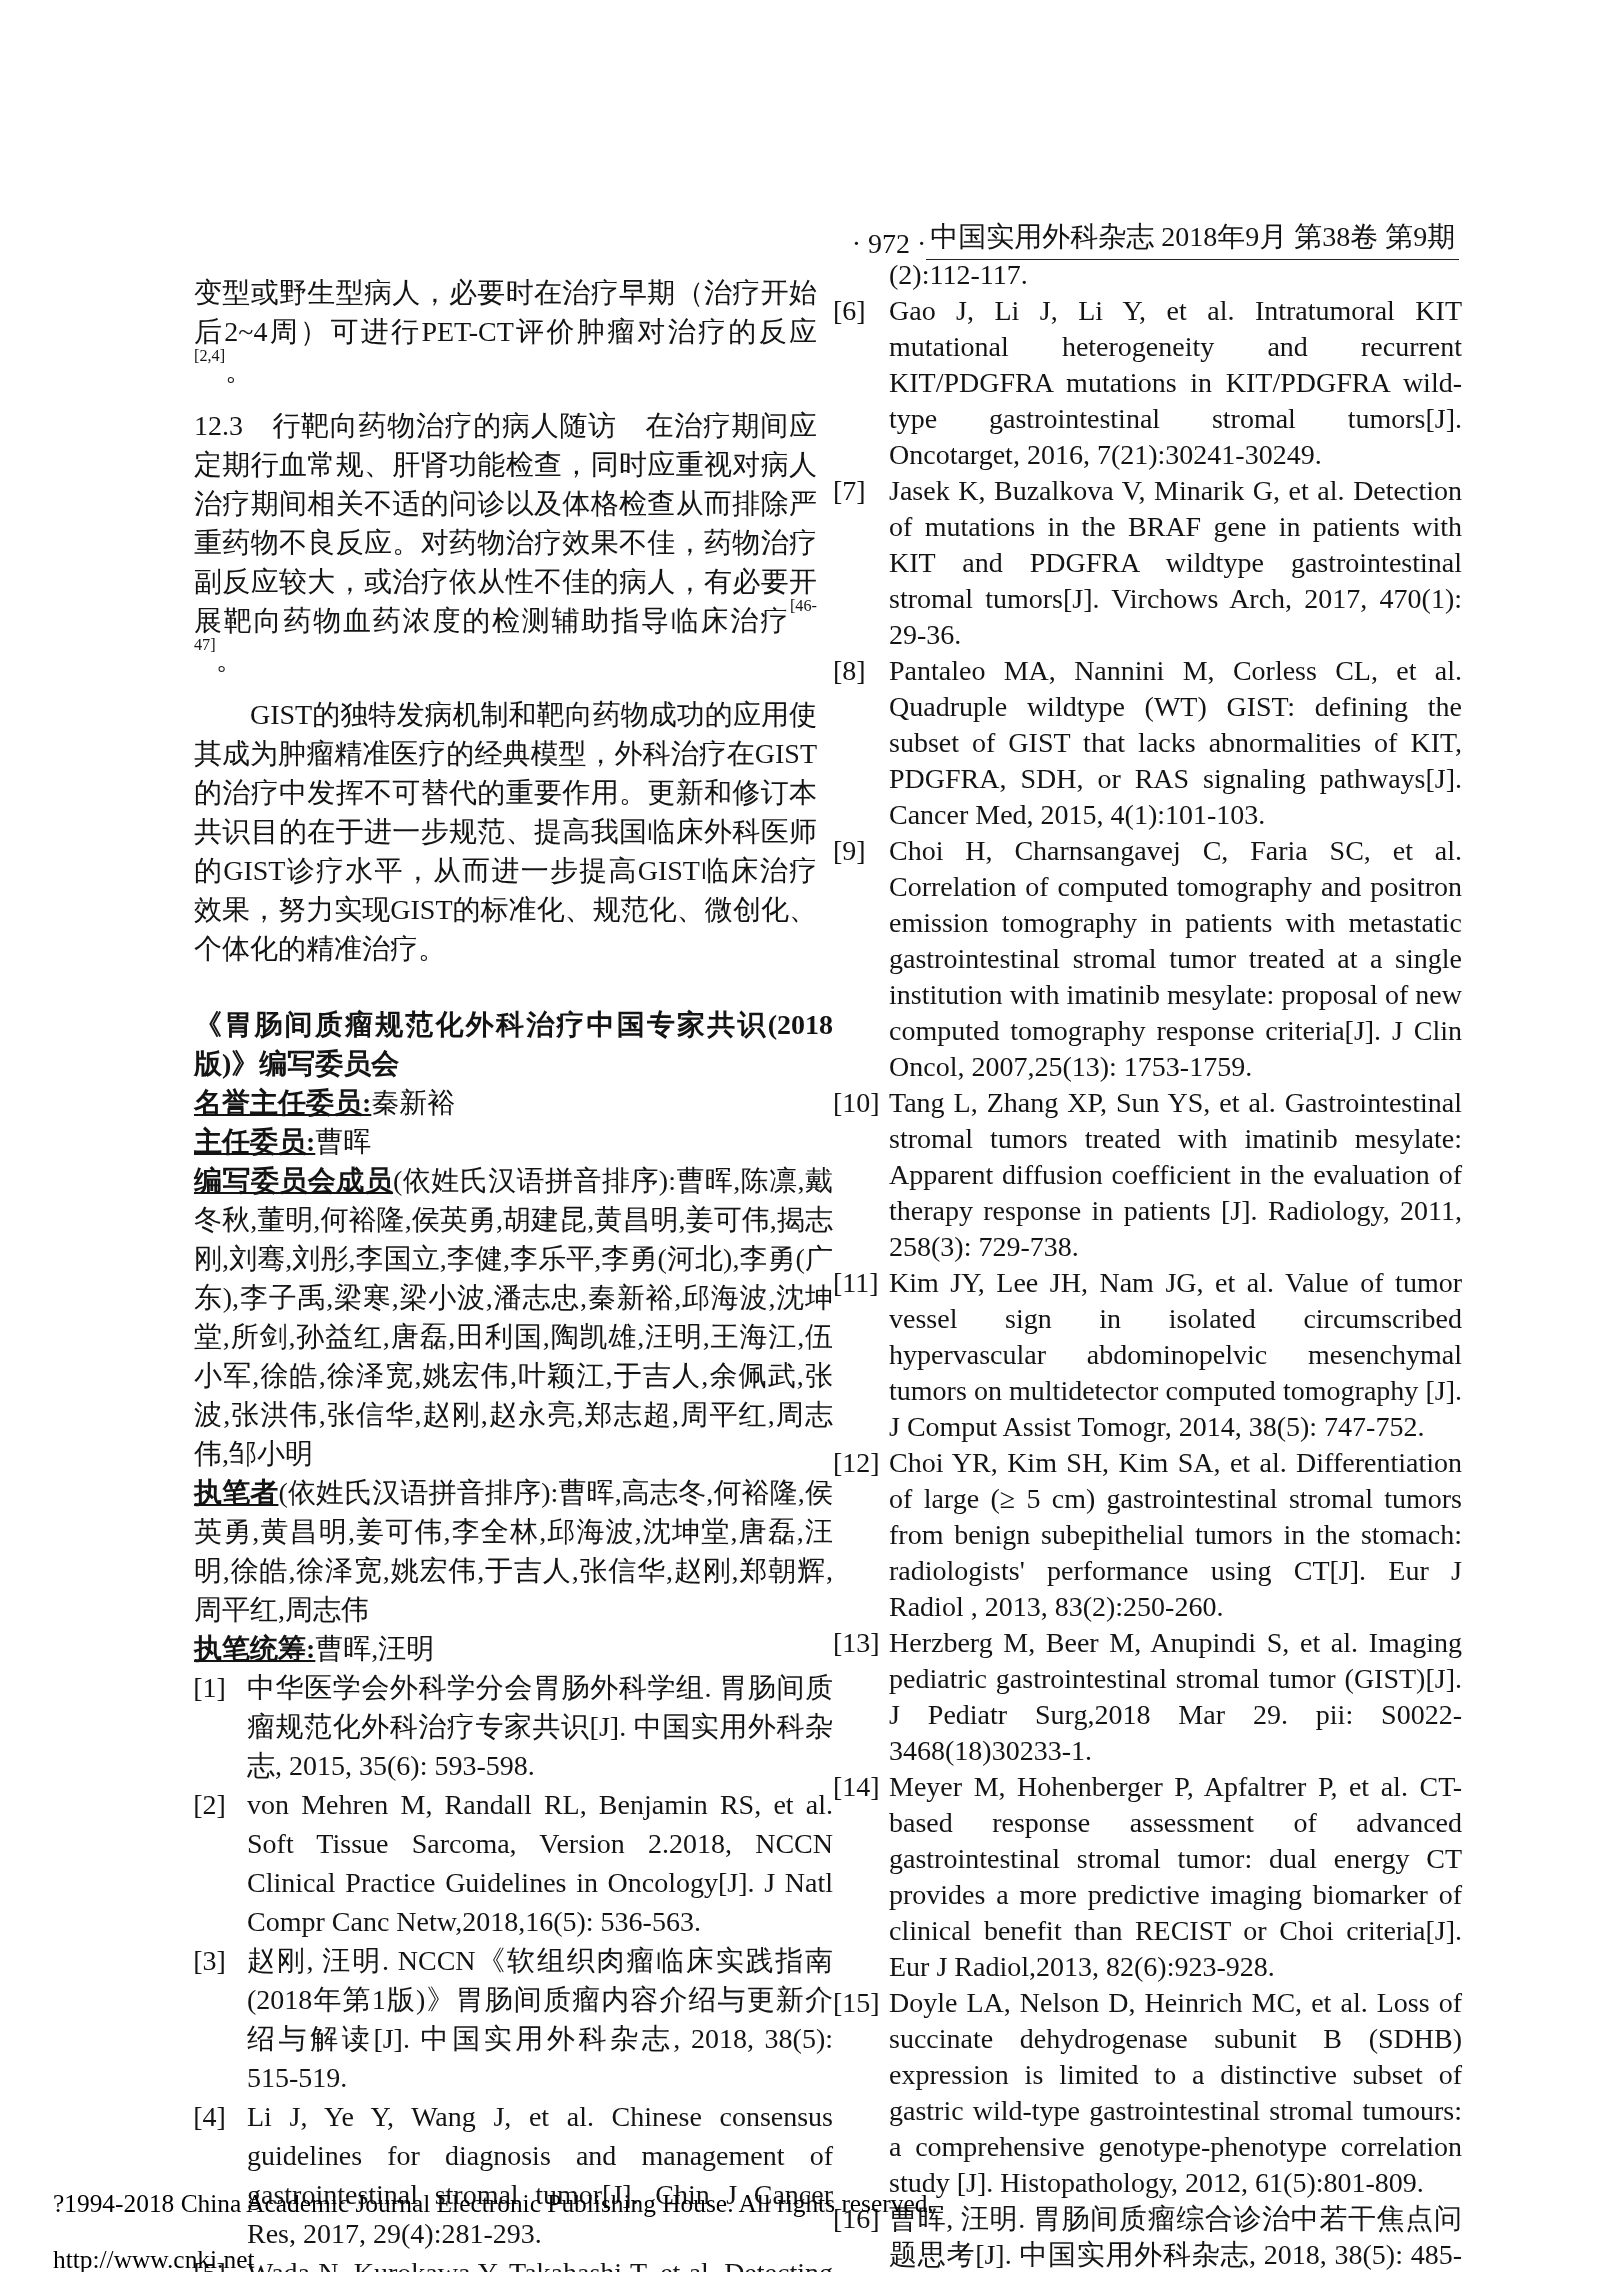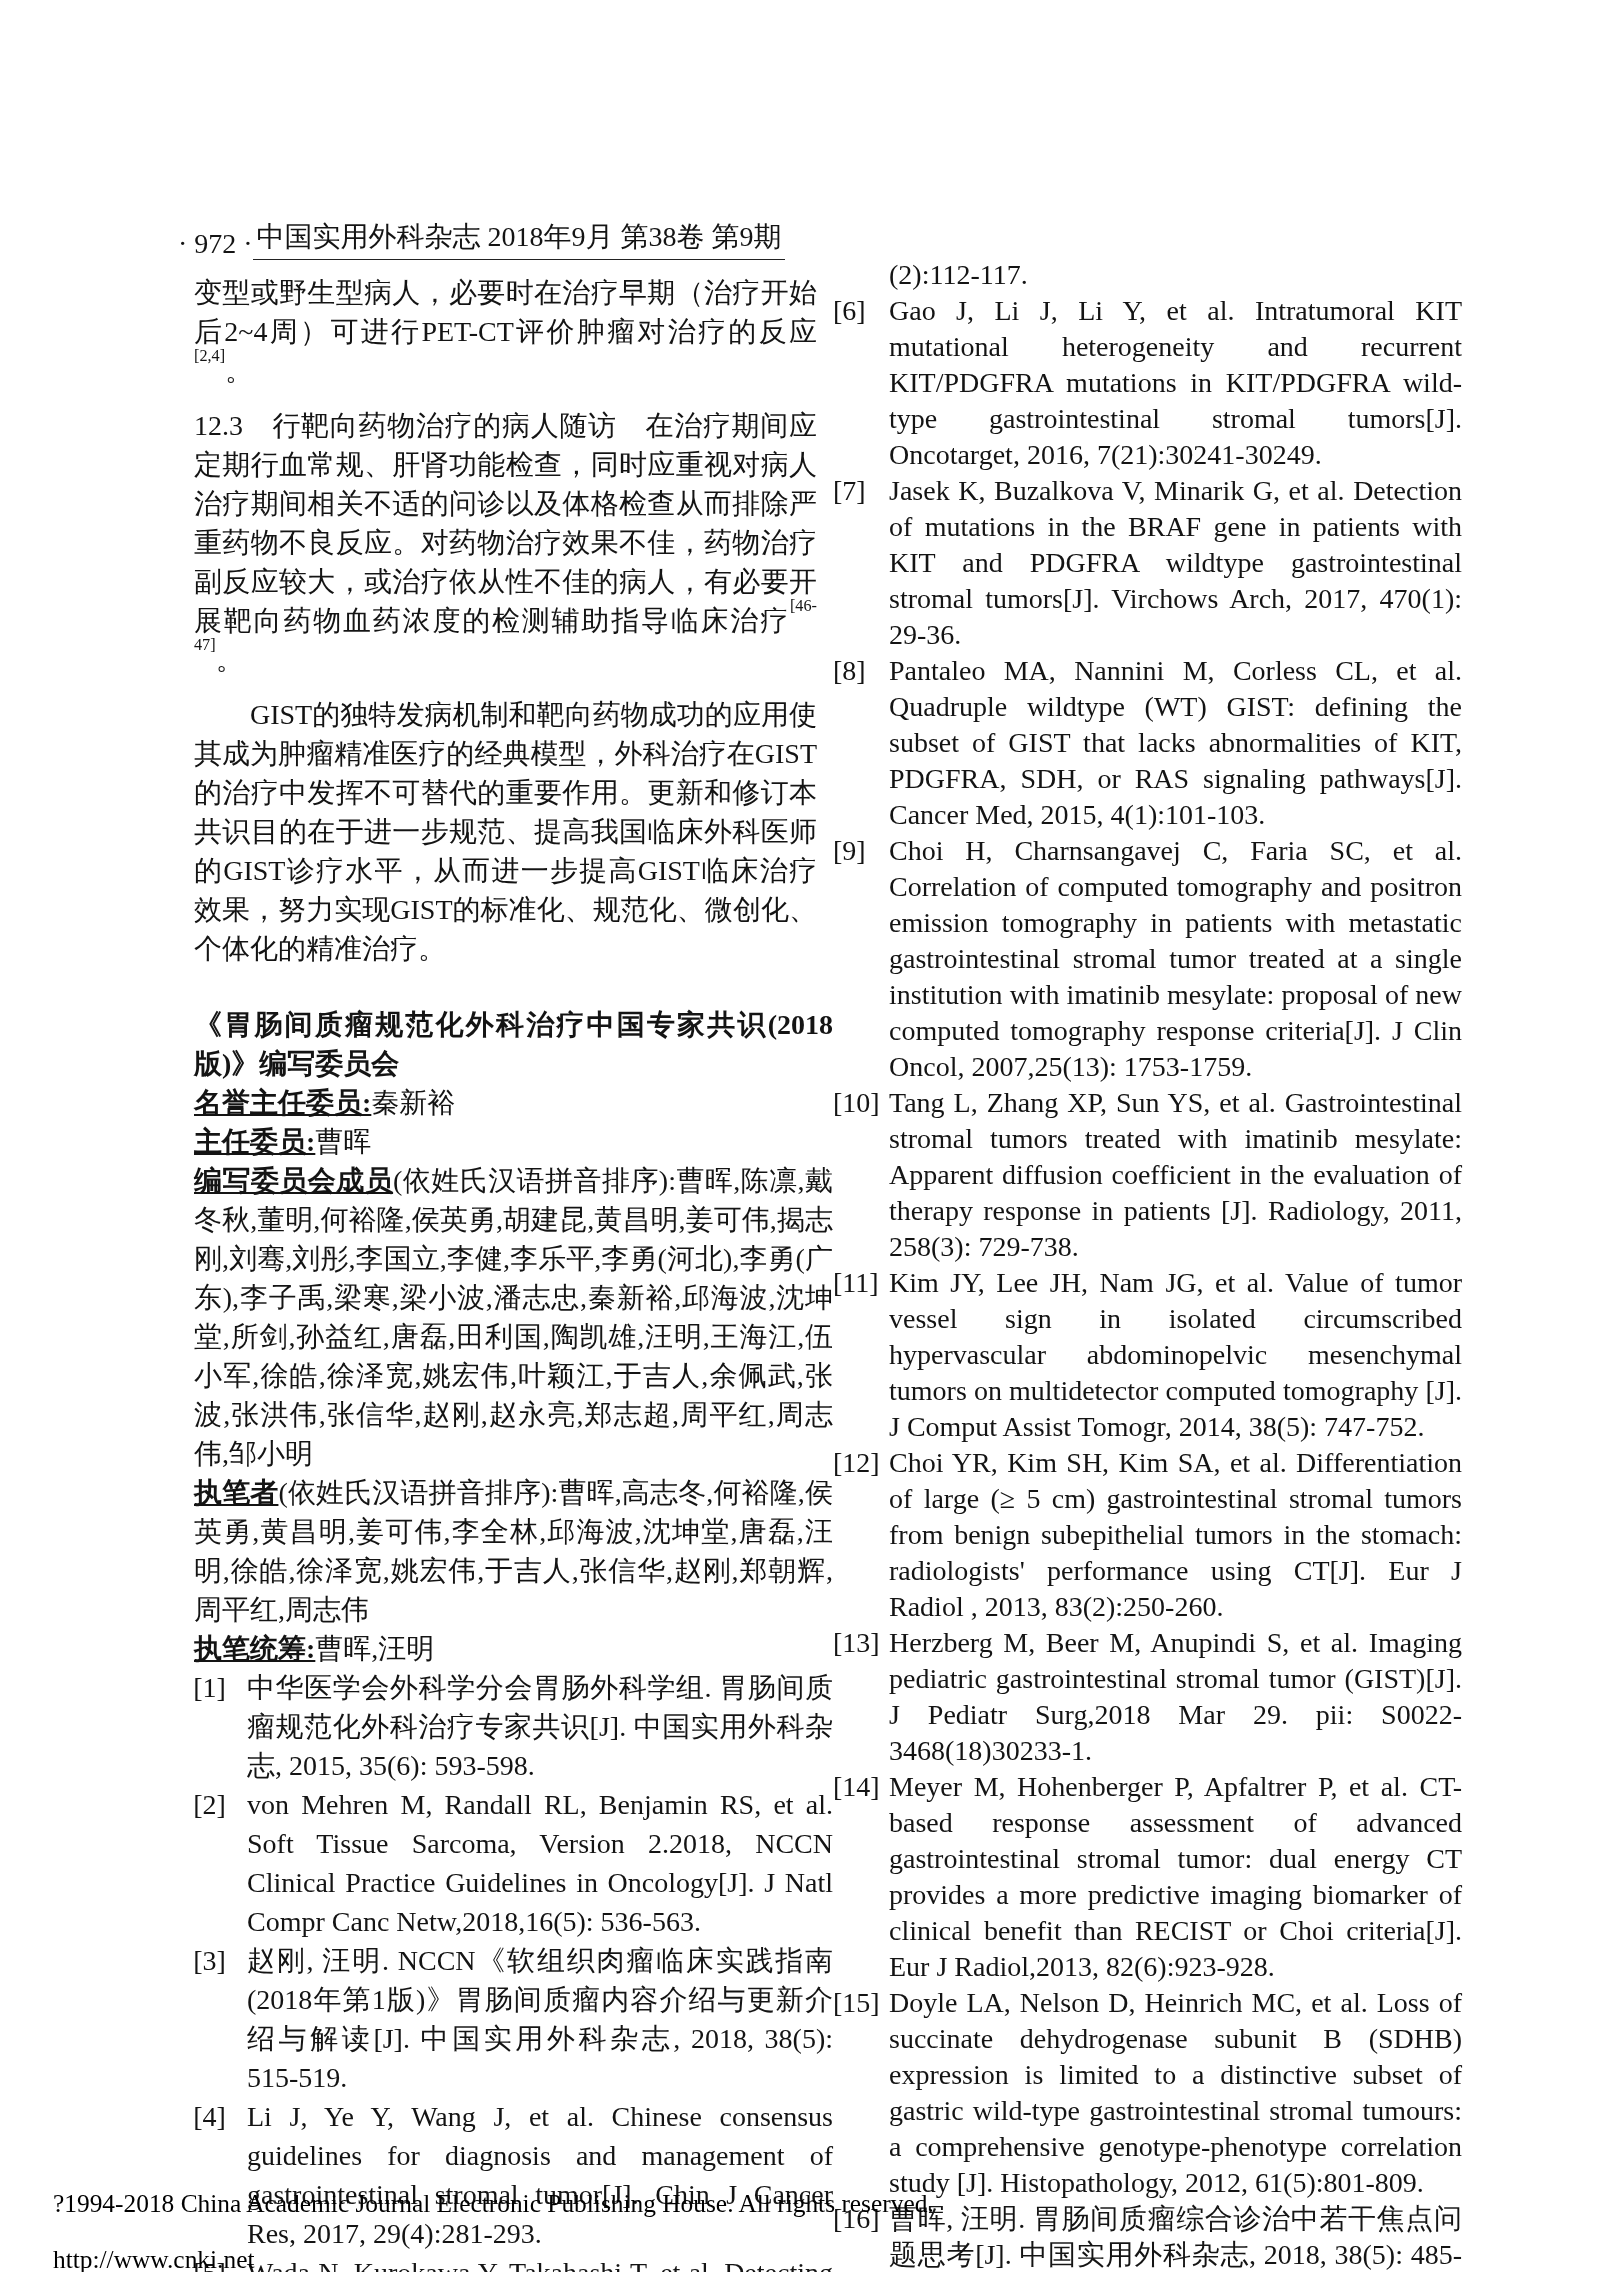--- a/index.html
+++ b/index.html
@@ -7,21 +7,21 @@
   .page{
     position:relative;
     width:1620px;height:2273px;
     background:#ffffff;
     font-family:"Liberation Serif","DejaVu Serif",serif;
     color:#141414;
     overflow:hidden;
   }
   .header{
     position:absolute;top:220px;left:178px;width:1281px;
-    display:flex;justify-content:flex-start;align-items:flex-end;
+    display:flex;justify-content:flex-end;align-items:flex-end;
     font-size:28px;line-height:33px;
   }
   .journal-info{
     border-bottom:1.9px solid #222;
     padding:0 3.8px 6.3px 3.8px;
   }
   .col{
     text-align:justify;
   }
   .col-left{

